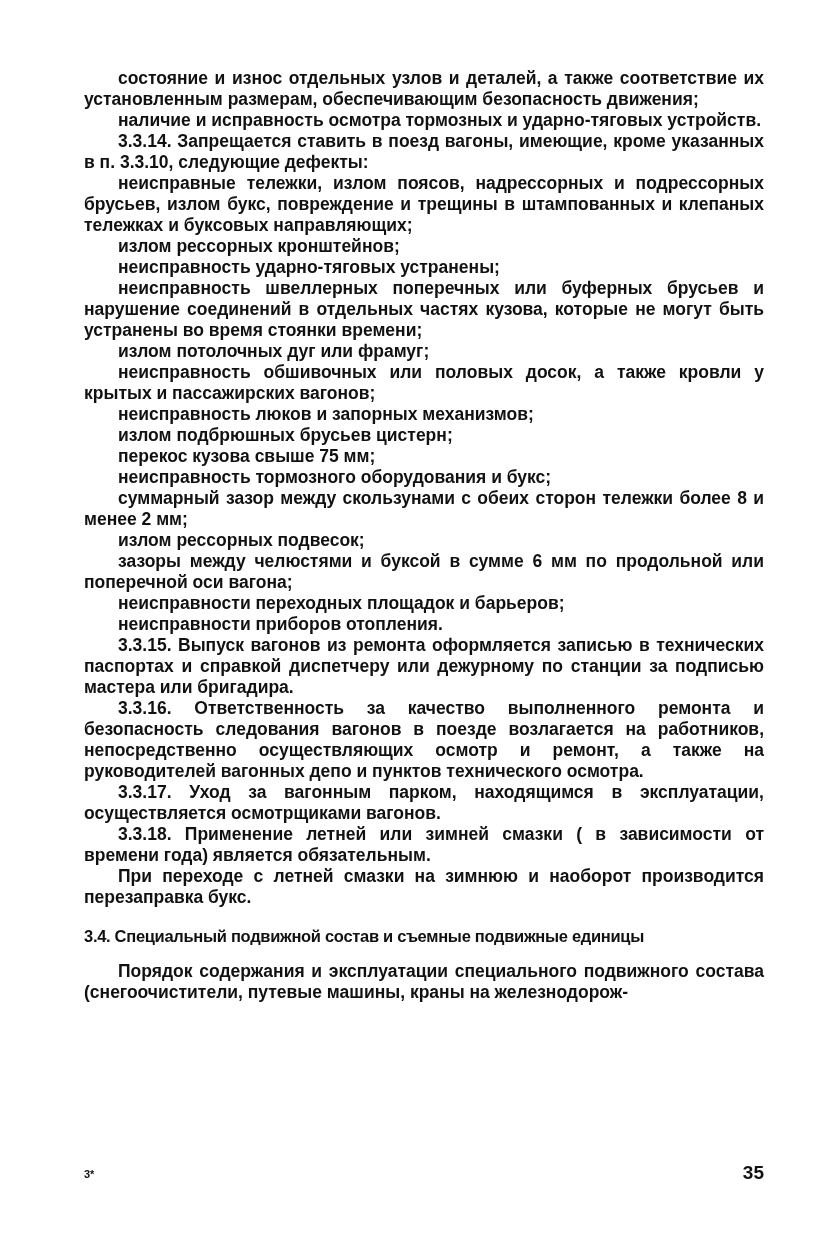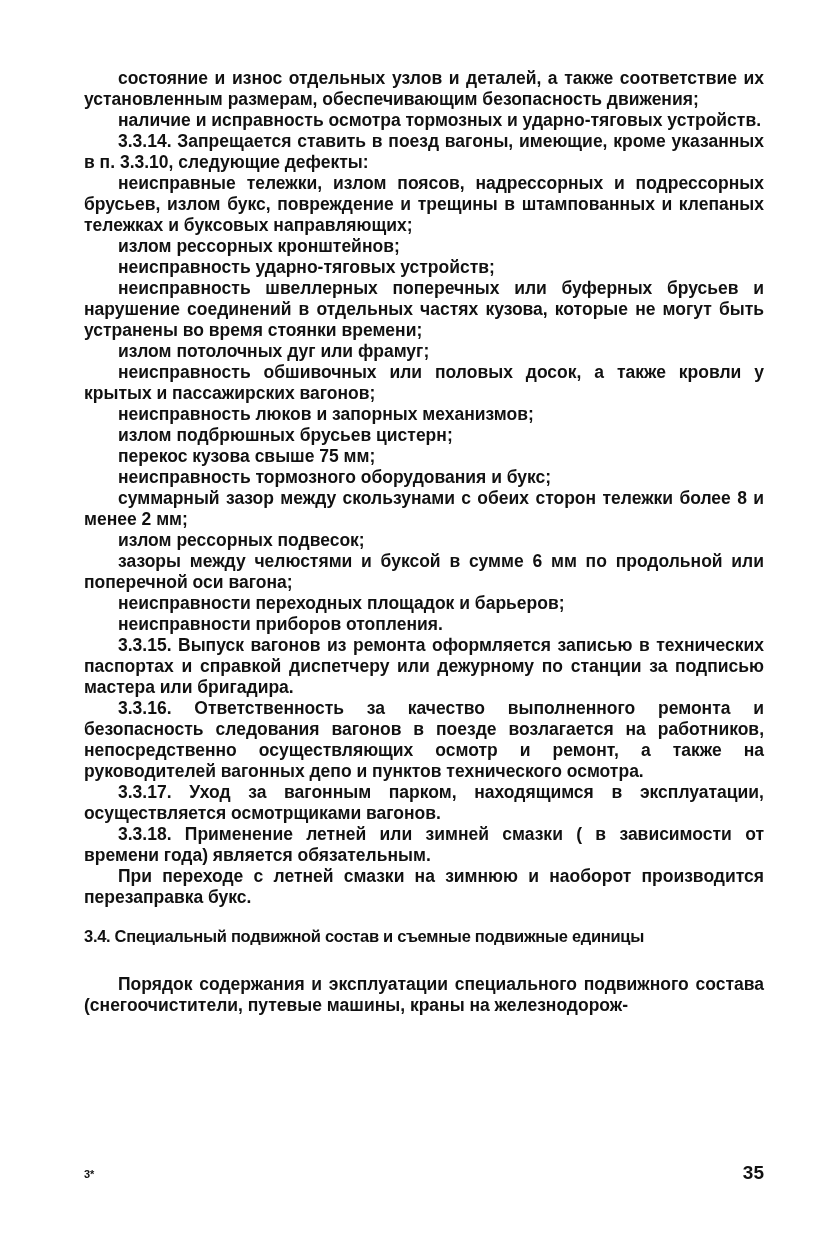--- a/index.html
+++ b/index.html
@@ -5,21 +5,21 @@
   html, body { margin: 0; padding: 0; background: #ffffff; }
   body { width: 840px; height: 1259px; position: relative; overflow: hidden; }
   .page {
     position: absolute; left: 84px; top: 68px; width: 680px;
     font-family: "Liberation Sans", sans-serif;
     font-weight: bold; font-size: 17.5px; color: #111111;
     line-height: 21px;
   }
   .p { margin: 0; text-align: justify; text-indent: 34px; }
   .heading {
-    margin: 18px 0 27px 0; font-size: 16.5px; font-weight: bold;
+    margin: 18px 0 14px 0; font-size: 16.5px; font-weight: bold;
     text-indent: 0; letter-spacing: -0.3px;
   }
   .footer-sig {
     position: absolute; left: 84px; top: 1168px;
     font-family: "Liberation Sans", sans-serif; font-weight: bold; font-size: 11px; color: #111;
   }
   .footer-num {
     position: absolute; right: 76px; top: 1162px;
     font-family: "Liberation Sans", sans-serif; font-weight: bold; font-size: 19px; color: #111;
   }
@@ -27,21 +27,21 @@
 </head>
 <body>
 
 <div class="page">
   <div id="before">
       <p class="p">состояние и износ отдельных узлов и деталей, а также соответствие их установленным размерам, обеспечивающим безопасность движения;</p>
       <p class="p">наличие и исправность осмотра тормозных и ударно-тяговых устройств.</p>
       <p class="p">3.3.14. Запрещается ставить в поезд вагоны, имеющие, кроме указанных в п. 3.3.10, следующие дефекты:</p>
       <p class="p">неисправные тележки, излом поясов, надрессорных и подрессорных брусьев, излом букс, повреждение и трещины в штампованных и клепаных тележках и буксовых направляющих;</p>
       <p class="p">излом рессорных кронштейнов;</p>
-      <p class="p">неисправность ударно-тяговых устройств;</p>
+      <p class="p">неисправность ударно-тяговых устранены;</p>
       <p class="p">неисправность швеллерных поперечных или буферных брусьев и нарушение соединений в отдельных частях кузова, которые не могут быть устранены во время стоянки времени;</p>
       <p class="p">излом потолочных дуг или фрамуг;</p>
       <p class="p">неисправность обшивочных или половых досок, а также кровли у крытых и пассажирских вагонов;</p>
       <p class="p">неисправность люков и запорных механизмов;</p>
       <p class="p">излом подбрюшных брусьев цистерн;</p>
       <p class="p">перекос кузова свыше 75 мм;</p>
       <p class="p">неисправность тормозного оборудования и букс;</p>
       <p class="p">суммарный зазор между скользунами с обеих сторон тележки более 8 и менее 2 мм;</p>
       <p class="p">излом рессорных подвесок;</p>
       <p class="p">зазоры между челюстями и буксой в сумме 6 мм по продольной или поперечной оси вагона;</p>

